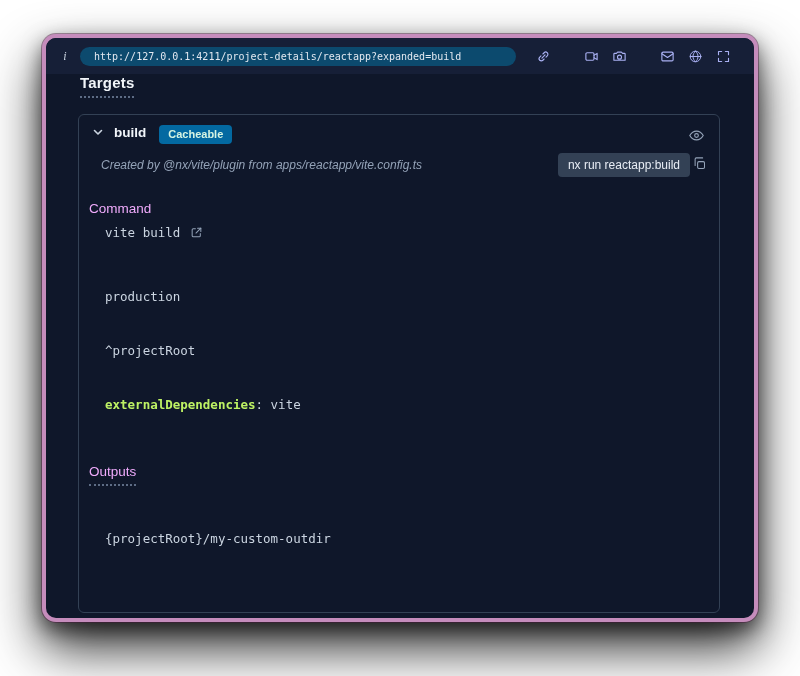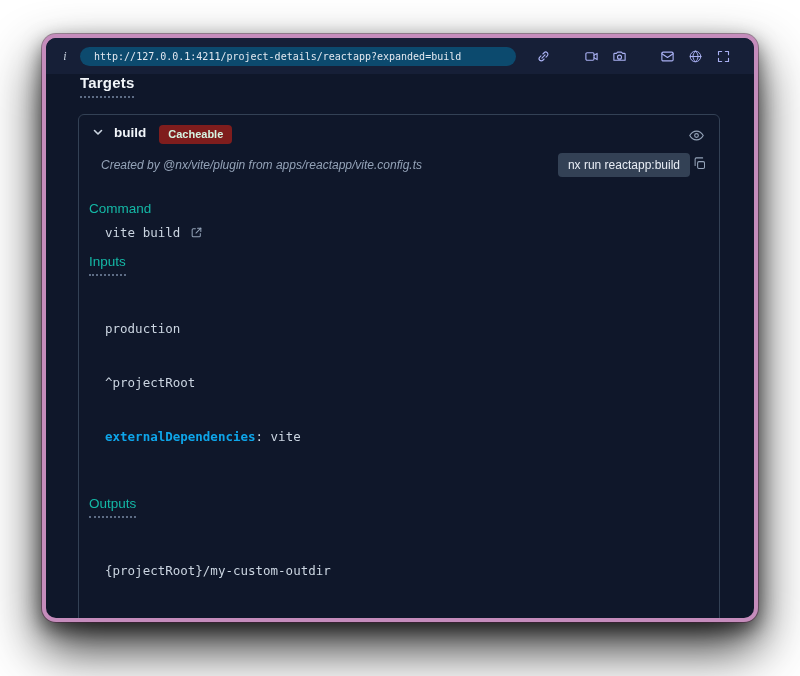--- a/index.html
+++ b/index.html
@@ -72,21 +72,21 @@
 
   .card { border: 1px solid #334155; border-radius: 6px; background: #0f172a; }
   .card-head {
     display: flex; align-items: flex-start; gap: 9px;
     padding: 10px 12px 2px 12px;
     color: #e2e8f0; cursor: pointer;
   }
   .chev { color: #cbd5e1; display: flex; background: none; border: none; cursor: pointer; }
   .tname { font-weight: 700; font-size: 13.5px; color: #f1f5f9; }
   .badge {
-    background: #7f1d1d; color: #d6f5e3;
+    background: #0369a1; color: #d6f5e3;
     font-size: 11px; font-weight: 600;
     padding: 3px 9px; border-radius: 4px; line-height: 1.2;
     margin-left: 4px;
   }
   .head-spacer { flex: 1; }
   .eyebtn, .copybtn {
     background: none; border: none; color: #94a3b8;
     cursor: pointer; display: flex; padding: 2px; flex: none;
   }
 
@@ -99,31 +99,31 @@
     background: #334155; color: #e8edf5;
     font-family: Liberation Sans, sans-serif;
     font-size: 12px; padding: 5px 10px; border-radius: 4px;
     white-space: nowrap;
   }
 
   .card-body { padding: 12px 10px 16px 10px; }
   .sec { margin-bottom: 12px; }
   .seclabel {
     display: inline-block;
-    font-size: 13.5px; font-weight: 500; color: #14b8a6;
+    font-size: 13.5px; font-weight: 500; color: #f0abfc;
     border-bottom: 2px dotted #5d6c85;
     padding-bottom: 5px;
   }
   .seclabel.plain { border-bottom: none; padding-bottom: 0; }
 
   .mono { font-family: "DejaVu Sans Mono", monospace; font-size: 12.5px; color: #cbd5e1; }
   .cmdline { margin: 8px 0 0 16px; display: flex; align-items: center; gap: 10px; }
   .extlink { color: #94a3b8; display: flex; background: none; border: none; cursor: pointer; padding: 0; }
   .items { margin: 8px 0 0 16px; line-height: 18px; white-space: pre; }
-  .bold { font-weight: bold; color: #0ea5e9; }
+  .bold { font-weight: bold; color: #bef264; }
 </style>
 </head>
 <body>
 
 <div class="window">
   <div class="win-inner">
 
     <div class="titlebar">
       <button class="info-i">i</button>
       <div class="url-pill">http://127.0.0.1:4211/project-details/reactapp?expanded=build</div>
@@ -223,21 +223,20 @@
                 <svg width="13" height="13" viewBox="0 0 24 24" fill="none" stroke="currentColor" stroke-width="1.9" stroke-linecap="round" stroke-linejoin="round">
                     <path d="M10 5H6a2 2 0 0 0-2 2v11a2 2 0 0 0 2 2h11a2 2 0 0 0 2-2v-4"></path>
                     <path d="M14 4h6v6"></path>
                     <path d="M20 4 11 13"></path>
                   </svg>
               </button>
             </div>
           </div>
 
           <div class="sec">
-            <div><span class="seclabel">Inputs</span></div>
             <div class="mono items">
               <div>production</div>
               <div>^projectRoot</div>
               <div><span class="bold">externalDependencies</span><span>: </span><span>vite</span></div>
             </div>
           </div>
 
           <div class="sec">
             <div><span class="seclabel">Outputs</span></div>
             <div class="mono items">

